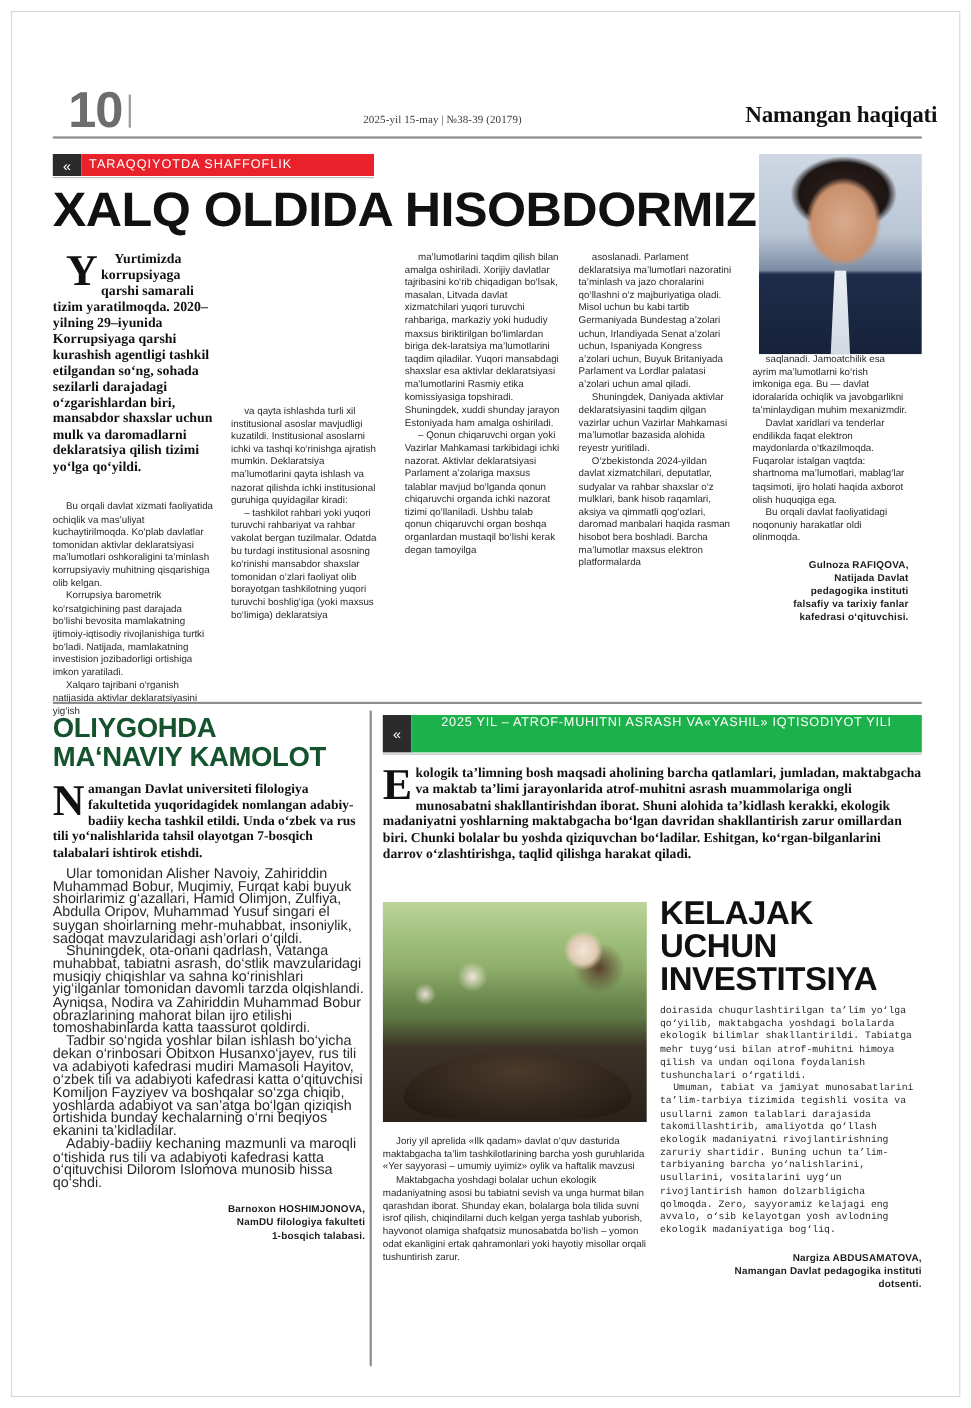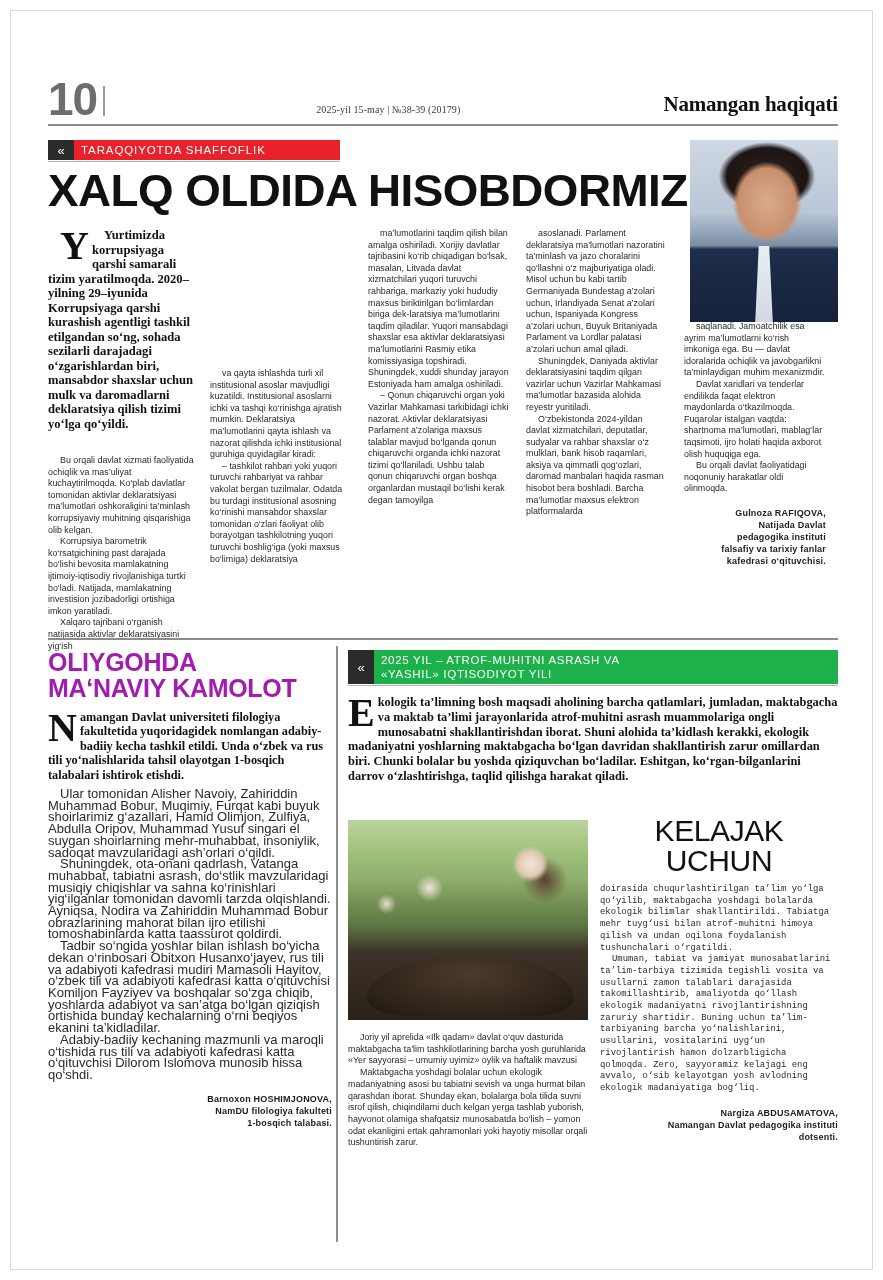--- a/index.html
+++ b/index.html
@@ -16,21 +16,21 @@
     position: relative;
     width: 883px;
     height: 1280px;
     padding: 0;
     background: #fff;
   }
 
   
   .masthead {
     position: absolute;
-    left: 48px; top: 62px;
+    left: 62px; top: 62px;
     width: 790px; height: 58px;
     display: flex;
     align-items: flex-end;
   }
   .page-number {
     font-family: "Liberation Sans", sans-serif;
     font-size: 46px;
     font-weight: 700;
     color: #6d6d6d;
     line-height: 0.92;
@@ -189,21 +189,21 @@
     position: absolute;
     left: 48px; top: 650px;
     width: 284px;
   }
   .headline-sub {
     font-family: "Liberation Sans", sans-serif;
     font-weight: 700;
     font-size: 25px;
     line-height: 1.02;
     letter-spacing: -0.3px;
-    color: #a21caf;
+    color: #14532d;
     margin-bottom: 9px;
   }
   .a2-lead {
     font-family: "Liberation Serif", serif;
     font-size: 12.3px;
     line-height: 14.4px;
     font-weight: 700;
     color: #111;
   }
   .a2-body {
@@ -223,21 +223,21 @@
 
   
   .article3 {
     position: absolute;
     left: 348px; top: 650px;
     width: 490px;
   }
   .a3-kicker { width: 490px; height: 34px; }
   .a3-kicker .kicker-chev { width: 26px; }
   .a3-kicker .kicker-bar {
-    flex-direction: column;
+    flex-direction: row;
     align-items: flex-start;
     justify-content: center;
     line-height: 14px;
     font-size: 11.5px;
     letter-spacing: 0.7px;
   }
   .a3-hairline {
     width: 490px; height: 1px;
     background: #b4b4b4;
     margin-top: 1px;
@@ -266,26 +266,26 @@
     color: #2a2a2a;
   }
   .a3-caption p { margin: 0; text-indent: 12px; }
   .a3-right {
     position: absolute;
     left: 252px; top: 166px;
     width: 238px;
   }
   .headline-invest {
     font-family: "Liberation Sans", sans-serif;
-    font-weight: 400;
+    font-weight: 700;
     font-size: 30px;
     line-height: 1.0;
     letter-spacing: -0.4px;
     color: #111;
-    text-align: center;
+    text-align: left;
   }
   .a3-right-body {
     font-size: 8.9px;
     line-height: 11.7px;
     color: #2a2a2a;
     margin-top: 8px;
   }
   .a3-right-body p { margin: 0; text-indent: 12px; font-family: Liberation Mono, monospace; }
   .a3-right-body p.noind { text-indent: 0; }
 
@@ -417,21 +417,21 @@
   </div>
 
   <div class="rule-a1-bottom"></div>
 
   <div class="article2">
     <div class="headline-sub">
       <div>OLIYGOHDA</div>
       <div>MA‘NAVIY KAMOLOT</div>
     </div>
     <div class="a2-lead">
-      <span class="dropcap">N</span><span>amangan Davlat universiteti filologiya fakultetida yuqoridagidek nomlangan adabiy-badiiy kecha tashkil etildi. Unda o‘zbek va rus tili yo‘nalishlarida tahsil olayotgan 1-bosqich talabalari ishtirok etishdi.</span>
+      <span class="dropcap">N</span><span>amangan Davlat universiteti filologiya fakultetida yuqoridagidek nomlangan adabiy-badiiy kecha tashkil etildi. Unda o‘zbek va rus tili yo‘nalishlarida tahsil olayotgan 7-bosqich talabalari ishtirok etishdi.</span>
     </div>
     <div class="a2-body">
       <p>Ular tomonidan Alisher Navoiy, Zahiriddin Muhammad Bobur, Muqimiy, Furqat kabi buyuk shoirlarimiz  g‘azallari, Hamid Olimjon, Zulfiya, Abdulla Oripov, Muhammad Yusuf singari el suygan shoirlarning mehr-muhabbat, insoniylik, sadoqat mavzularidagi ash’orlari o‘qildi.</p>
       <p>Shuningdek, ota-onani qadrlash, Vatanga muhabbat, tabiatni asrash, do‘stlik mavzularidagi musiqiy chiqishlar va sahna ko‘rinishlari yig‘ilganlar tomonidan davomli tarzda  olqishlandi.  Ayniqsa, Nodira  va Zahiriddin Muhammad Bobur obrazlarining mahorat bilan ijro etilishi  tomoshabinlarda katta taassurot qoldirdi.</p>
       <p>Tadbir so‘ngida yoshlar bilan ishlash bo‘yicha dekan o‘rinbosari Obitxon Husanxo‘jayev, rus tili va adabiyoti kafedrasi mudiri Mamasoli Hayitov, o‘zbek tili va adabiyoti kafedrasi katta o‘qituvchisi Komiljon Fayziyev va boshqalar so‘zga chiqib, yoshlarda adabiyot va san’atga bo‘lgan qiziqish ortishida bunday kechalarning o‘rni beqiyos ekanini ta’kidladilar.</p>
       <p>Adabiy-badiiy kechaning mazmunli va maroqli o‘tishida rus tili va adabiyoti kafedrasi katta o‘qituvchisi Dilorom Islomova munosib hissa qo‘shdi.</p>
     </div>
     <div class="byline">
       <div>Barnoxon  HOSHIMJONOVA,</div>
       <div>NamDU filologiya fakulteti</div>
@@ -461,20 +461,21 @@
 
     <div class="a3-caption">
       <p>Joriy yil aprelida «Ilk qadam» davlat o‘quv dasturida maktabgacha ta’lim tashkilotlarining barcha yosh guruhlarida «Yer sayyorasi – umumiy uyimiz» oylik va haftalik mavzusi</p>
       <p>Maktabgacha yoshdagi bolalar uchun ekologik madaniyatning asosi bu tabiatni sevish va unga hurmat bilan qarashdan iborat. Shunday ekan, bolalarga bola tilida suvni isrof qilish, chiqindilarni duch kelgan yerga tashlab yuborish, hayvonot olamiga shafqatsiz munosabatda bo‘lish – yomon odat ekanligini ertak qahramonlari yoki hayotiy misollar orqali tushuntirish zarur.</p>
     </div>
 
     <div class="a3-right">
       <div class="headline-invest">
         <div>KELAJAK</div>
         <div>UCHUN</div>
+        <div>INVESTITSIYA</div>
       </div>
       <div class="a3-right-body">
         <p class="noind">doirasida chuqurlashtirilgan ta’lim yo‘lga qo‘yilib, maktabgacha yoshdagi bolalarda ekologik bilimlar shakllantirildi. Tabiatga mehr tuyg‘usi bilan atrof-muhitni himoya qilish va undan oqilona foydalanish tushunchalari  o‘rgatildi.</p>
         <p>Umuman, tabiat va jamiyat munosabatlarini ta’lim-tarbiya tizimida tegishli vosita va usullarni zamon talablari darajasida takomillashtirib, amaliyotda qo‘llash ekologik madaniyatni rivojlantirishning zaruriy shartidir. Buning uchun ta’lim-tarbiyaning barcha yo‘nalishlarini, usullarini, vositalarini uyg‘un rivojlantirish hamon dolzarbligicha qolmoqda. Zero,  sayyoramiz kelajagi eng avvalo, o‘sib kelayotgan yosh avlodning ekologik madaniyatiga bog‘liq.</p>
       </div>
       <div class="byline">
         <div>Nargiza ABDUSAMATOVA,</div>
         <div>Namangan Davlat pedagogika instituti</div>
         <div>dotsenti.</div>
       </div>

